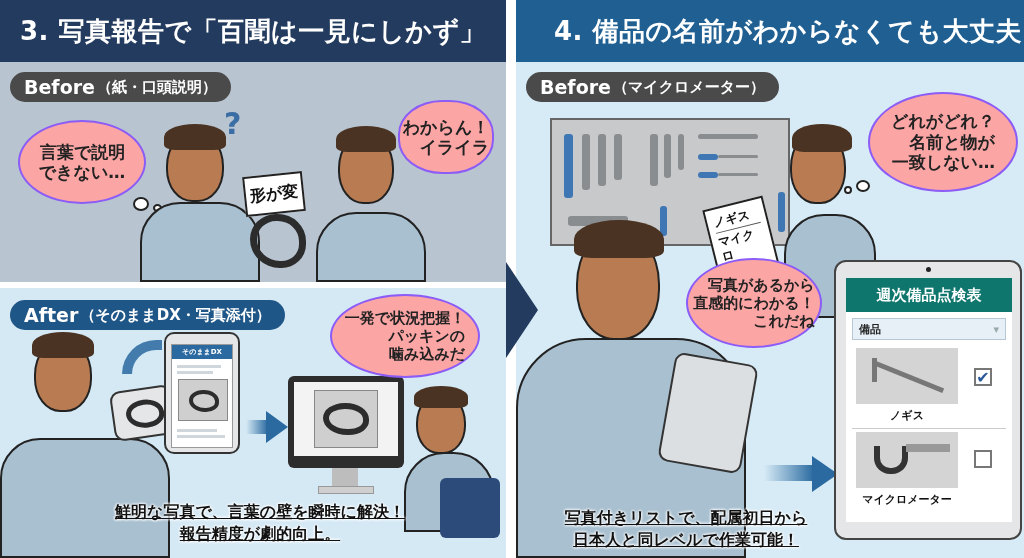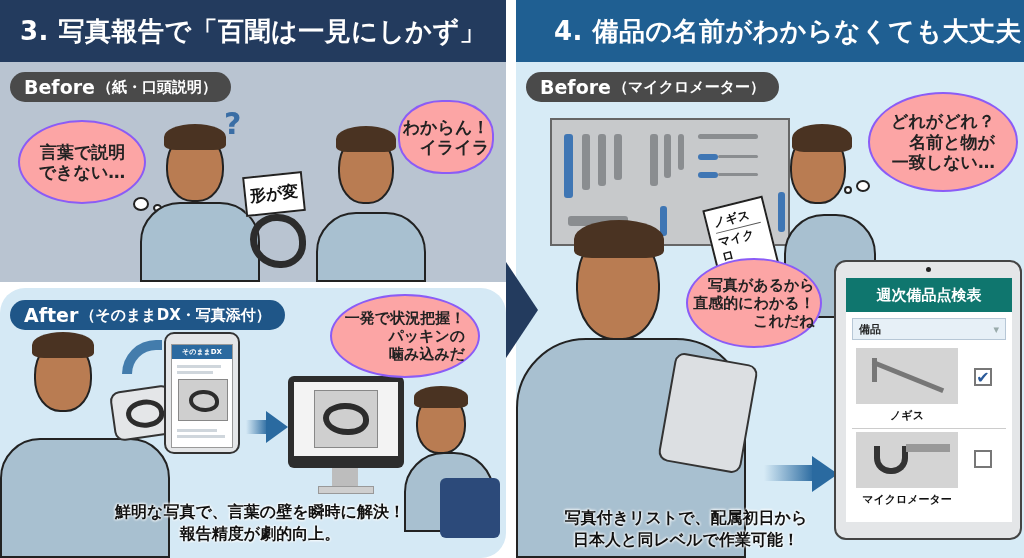--- a/index.html
+++ b/index.html
@@ -5,21 +5,21 @@
   * { box-sizing: border-box; margin: 0; padding: 0; }
   body { width: 1024px; height: 558px; overflow: hidden; background: #ffffff; font-family: "DejaVu Sans", sans-serif; position: relative; }
   .panel { position: absolute; top: 0; height: 558px; overflow: hidden; }
   .panel-left { left: 0; width: 506px; background: #ffffff; }
   .panel-right { left: 516px; width: 508px; background: #d7ebf6; }
   .header { position: absolute; left: 0; top: 0; width: 100%; height: 62px; display: flex; align-items: center; justify-content: center; color: #ffffff; font-weight: bold; font-size: 26px; letter-spacing: 0.5px; }
   .panel-left .header { background: #233b5e; }
   .panel-right .header { background: #1f5f92; padding-left: 36px; }
   .section { position: absolute; left: 0; width: 100%; }
   .before-left { top: 62px; height: 220px; background: #b9c4d1; }
-  .after-left { top: 288px; height: 270px; background: #d5e9f5; border-radius: 25px; }
+  .after-left { top: 288px; height: 270px; background: #d5e9f5; }
   .before-right { top: 62px; height: 496px; background: #d7ebf6; }
   .pill { position: absolute; height: 30px; border-radius: 15px; color: #fff; font-weight: bold; font-size: 19px; display: flex; align-items: center; padding: 0 14px; white-space: nowrap; }
   .pill small { font-size: 15px; font-weight: bold; margin-left: 2px; }
   .pill-before { background: #4a4a4a; }
   .pill-after { background: #1f5688; }
   .bubble { position: absolute; background: #fca5a5; border: 2px solid #8b5cf6; border-radius: 50%; display: flex; align-items: center; justify-content: center; text-align: right; font-weight: bold; color: #222; line-height: 1.2; }
   .dot { position: absolute; background: #fff; border: 2px solid #222; border-radius: 50%; }
   .figure { position: absolute; }
   .head { position: absolute; border-radius: 50% 50% 45% 45%; background: #b97c52; border: 2px solid #222; }
   .hair { position: absolute; background: #4a3322; border-radius: 50% 50% 20% 20%; }
@@ -29,21 +29,21 @@
   .qmark { position: absolute; color: #3a6ea5; font-weight: bold; font-size: 30px; }
   .tablet { position: absolute; background: #e4e6e8; border: 2px solid #333; border-radius: 10px; }
   .tablet-screen { position: absolute; background: #fff; border: 1px solid #999; }
   .tablet-bar { position: absolute; left: 0; top: 0; width: 100%; background: #2b6aa0; color: #fff; font-weight: bold; display: flex; align-items: center; justify-content: center; }
   .photo-box { position: absolute; background: #cfcfcf; border: 1px solid #888; }
   .line { position: absolute; height: 3px; background: #cfd6dc; }
   .monitor { position: absolute; background: #2d2d2d; border-radius: 6px; }
   .monitor-screen { position: absolute; background: #f3f3f3; }
   .arrow-right { position: absolute; width: 0; height: 0; border-top: 16px solid transparent; border-bottom: 16px solid transparent; border-left: 22px solid #2a6aa0; }
   .arrow-shaft { position: absolute; height: 14px; background: linear-gradient(90deg, rgba(42,106,160,0), #2a6aa0); }
-  .caption { position: absolute; text-align: center; font-weight: bold; color: #111; text-shadow: 0 0 3px #fff, 0 0 3px #fff, 0 0 3px #fff; }
+  .caption { position: absolute; text-align: center; font-weight: bold; color: #111; text-shadow: 0 0 3px #fff, 0 0 3px #fff, 0 0 3px #fff; text-decoration: underline; }
   .divider-arrow { position: absolute; left: 506px; top: 262px; width: 0; height: 0; border-top: 48px solid transparent; border-bottom: 48px solid transparent; border-left: 32px solid #233b5e; z-index: 5; }
   .toolboard { position: absolute; background: #c7c9cb; border: 2px solid #666; }
   .tool { position: absolute; background: #8a8d90; border-radius: 3px; }
   .tool.blue { background: #3f76b4; }
   .paper { position: absolute; background: #fff; border: 2px solid #222; transform: rotate(-14deg); font-weight: bold; font-size: 12px; color: #111; padding: 6px; line-height: 1.25; }
   .checklist-tablet { position: absolute; left: 318px; top: 260px; width: 188px; height: 280px; background: #e4e6e8; border: 2px solid #444; border-radius: 12px; }
   .cl-header { position: absolute; left: 10px; top: 16px; width: 166px; height: 34px; background: #0f766e; color: #fff; font-weight: bold; font-size: 15px; display: flex; align-items: center; justify-content: center; }
   .cl-body { position: absolute; left: 10px; top: 50px; width: 166px; height: 210px; background: #fff; }
   .cl-select { position: absolute; left: 6px; top: 6px; width: 154px; height: 22px; background: #e7f0f7; border: 1px solid #b7c7d6; font-weight: bold; font-size: 11px; color: #222; display: flex; align-items: center; justify-content: space-between; padding: 0 6px; }
   .cl-item-photo { position: absolute; left: 10px; width: 102px; height: 56px; background: #d4d4d4; }

